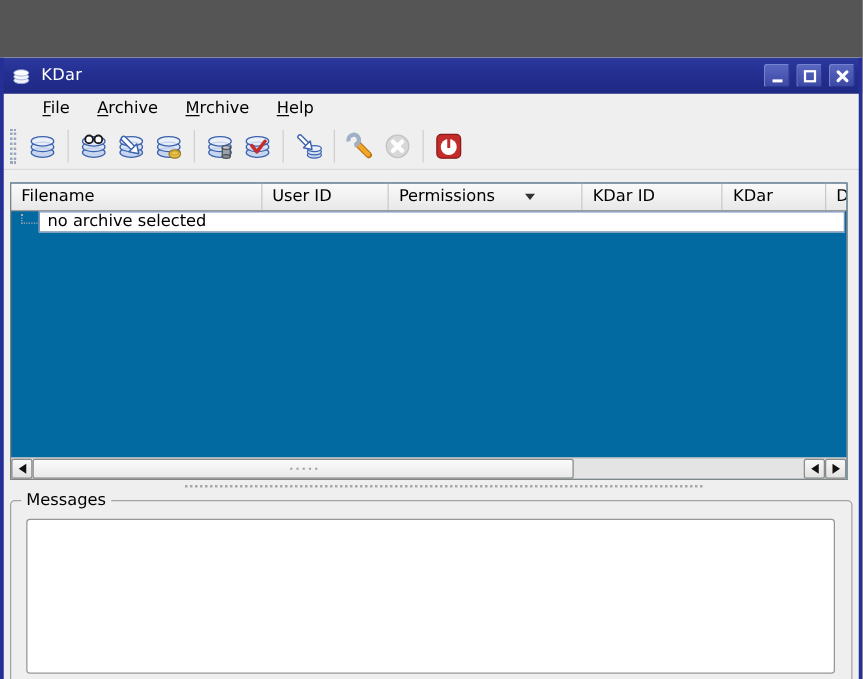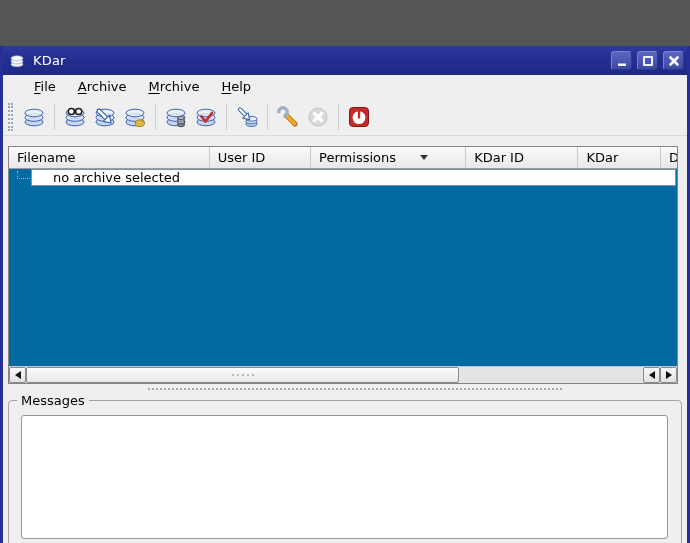--- a/index.html
+++ b/index.html
@@ -77,21 +77,21 @@
     border-top:5px solid #333;
   }
   .listrow { position:absolute; left:0; top:22px; right:0; height:18px; }
   .branch {
     position:absolute; left:8px; top:2px; width:13px; height:8px;
     border-left:1px dotted #adadad; border-bottom:1px dotted #adadad;
   }
   .rowcell {
     position:absolute; left:22px; right:1px; top:0; height:17px;
     border:1px solid #7c91b5; background:#fff;
-    line-height:15px; padding-left:21px; font-size:13px;
+    line-height:15px; padding-left:6px; font-size:13px;
   }
   
   .hscroll {
     position:absolute; left:0; right:0; bottom:0; height:17px;
     background:#e4e4e4; border-top:1px solid #c6c6c6; display:flex;
   }
   .sb-btn {
     width:17px; height:16px; background:linear-gradient(#f8f8f8,#e2e2e2);
     border:1px solid #8a8a8a; border-radius:2px;
     display:flex; align-items:center; justify-content:center; flex:0 0 auto;

